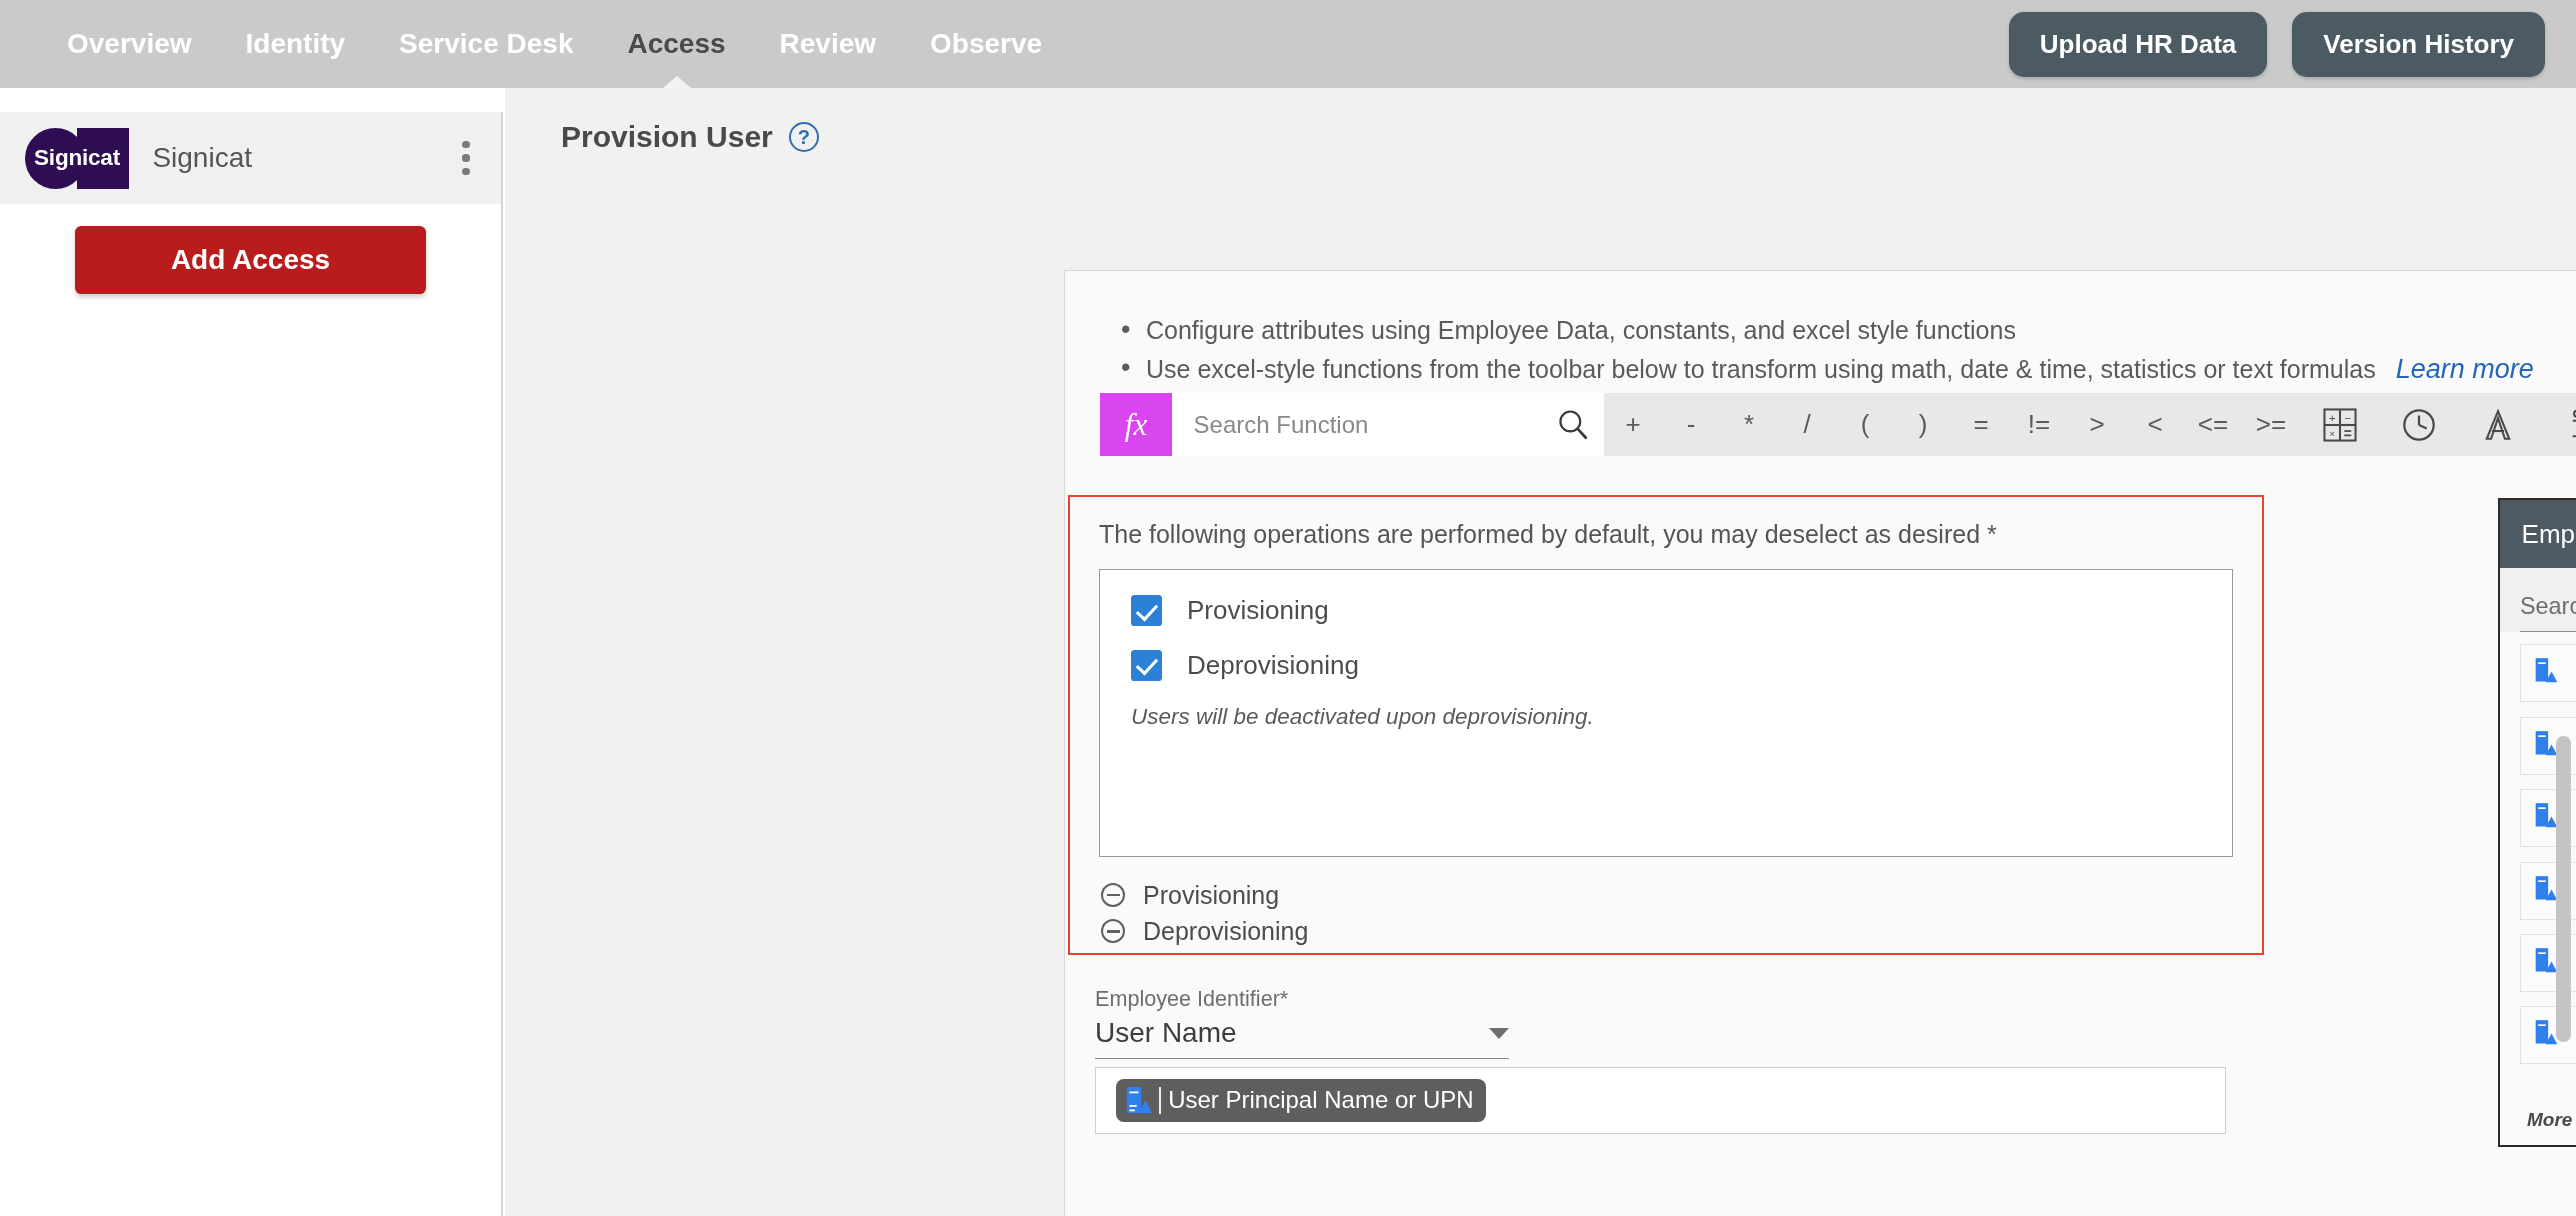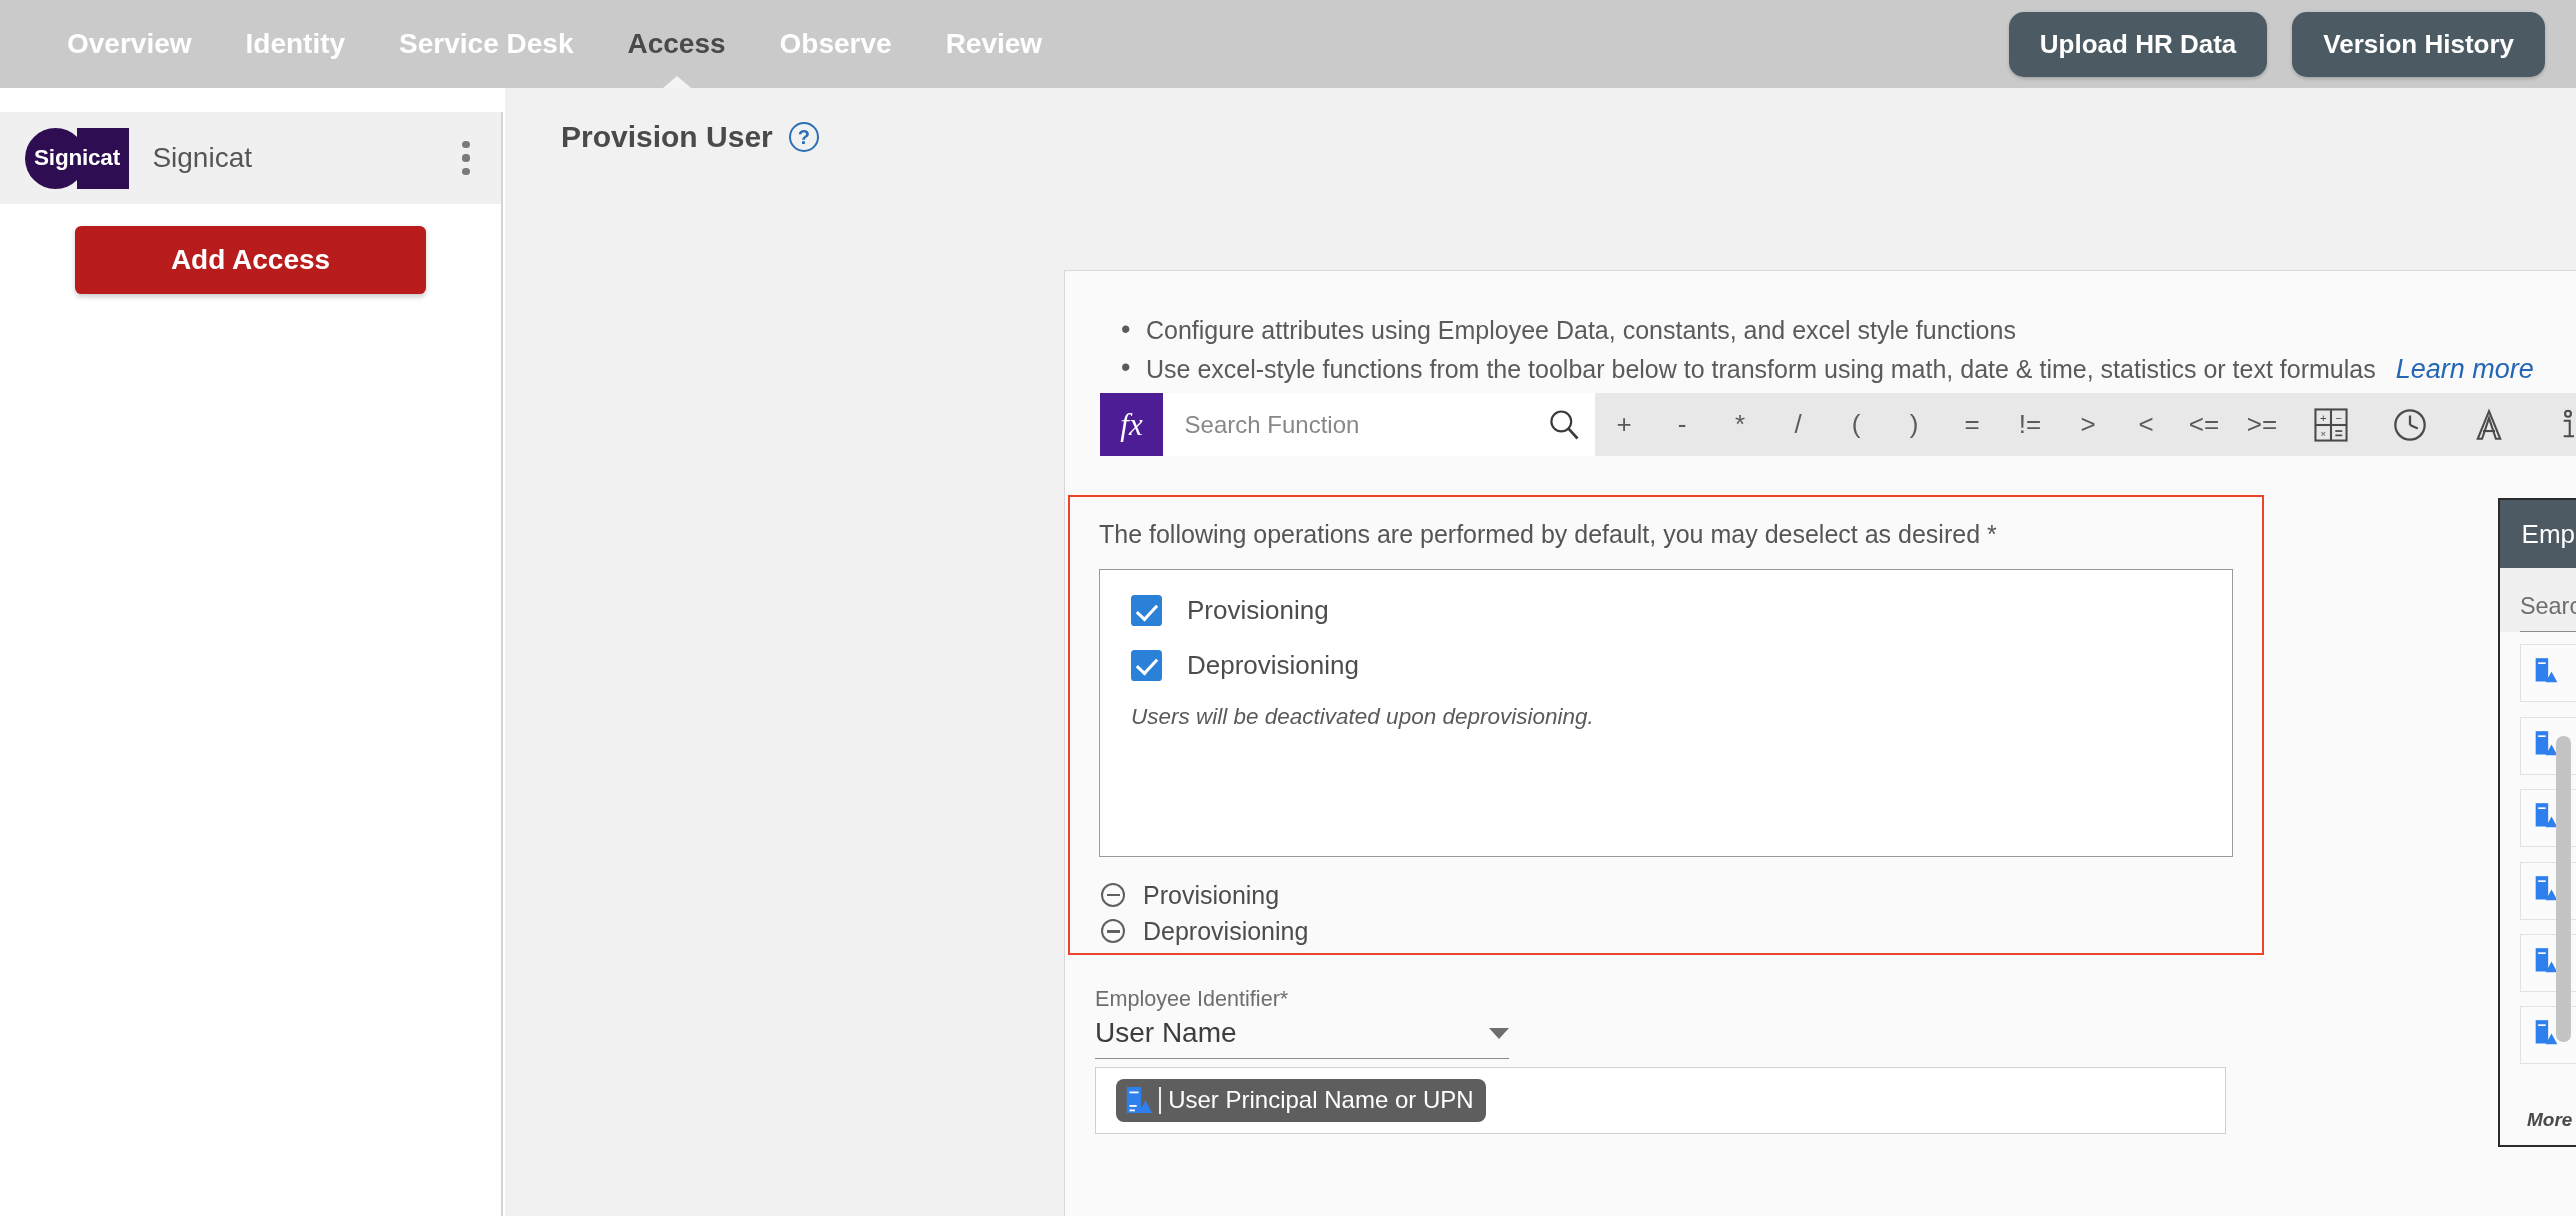--- a/index.html
+++ b/index.html
@@ -142,21 +142,21 @@
   }
 
   
   .fx-bar {
     position: absolute; left: 595px; top: 305px;
     width: 1619px; height: 63px;
     background: #e8e8e8;
     display: flex; align-items: stretch;
   }
   .fx-badge {
-    width: 63px; background: #4c1d95; color: #ffffff;
+    width: 72px; background: #d946ef; color: #ffffff;
     display: flex; align-items: center; justify-content: center;
     font-family: "Liberation Serif", serif;
     font-style: italic; font-size: 31px; flex: none;
     cursor: pointer;
   }
   .fx-search {
     width: 432px; background: #ffffff; flex: none;
     display: flex; align-items: center; padding: 0 12.6px 0 21.6px;
   }
   .fx-search input {
@@ -308,22 +308,22 @@
 </style>
 </head>
 <body>
 
 <div class="topnav">
   <div class="nav-tabs" id="navTabs">
       <div class="nav-tab">Overview</div>
       <div class="nav-tab">Identity</div>
       <div class="nav-tab">Service Desk</div>
       <div class="nav-tab active">Access</div>
+      <div class="nav-tab">Review</div>
       <div class="nav-tab">Observe</div>
-      <div class="nav-tab">Review</div>
     </div>
   <div class="nav-actions">
     <button class="nav-btn">Upload HR Data</button>
     <button class="nav-btn">Version History</button>
   </div>
 </div>
 
 <div class="sidebar">
   <div class="org-row">
     <div class="logo">

